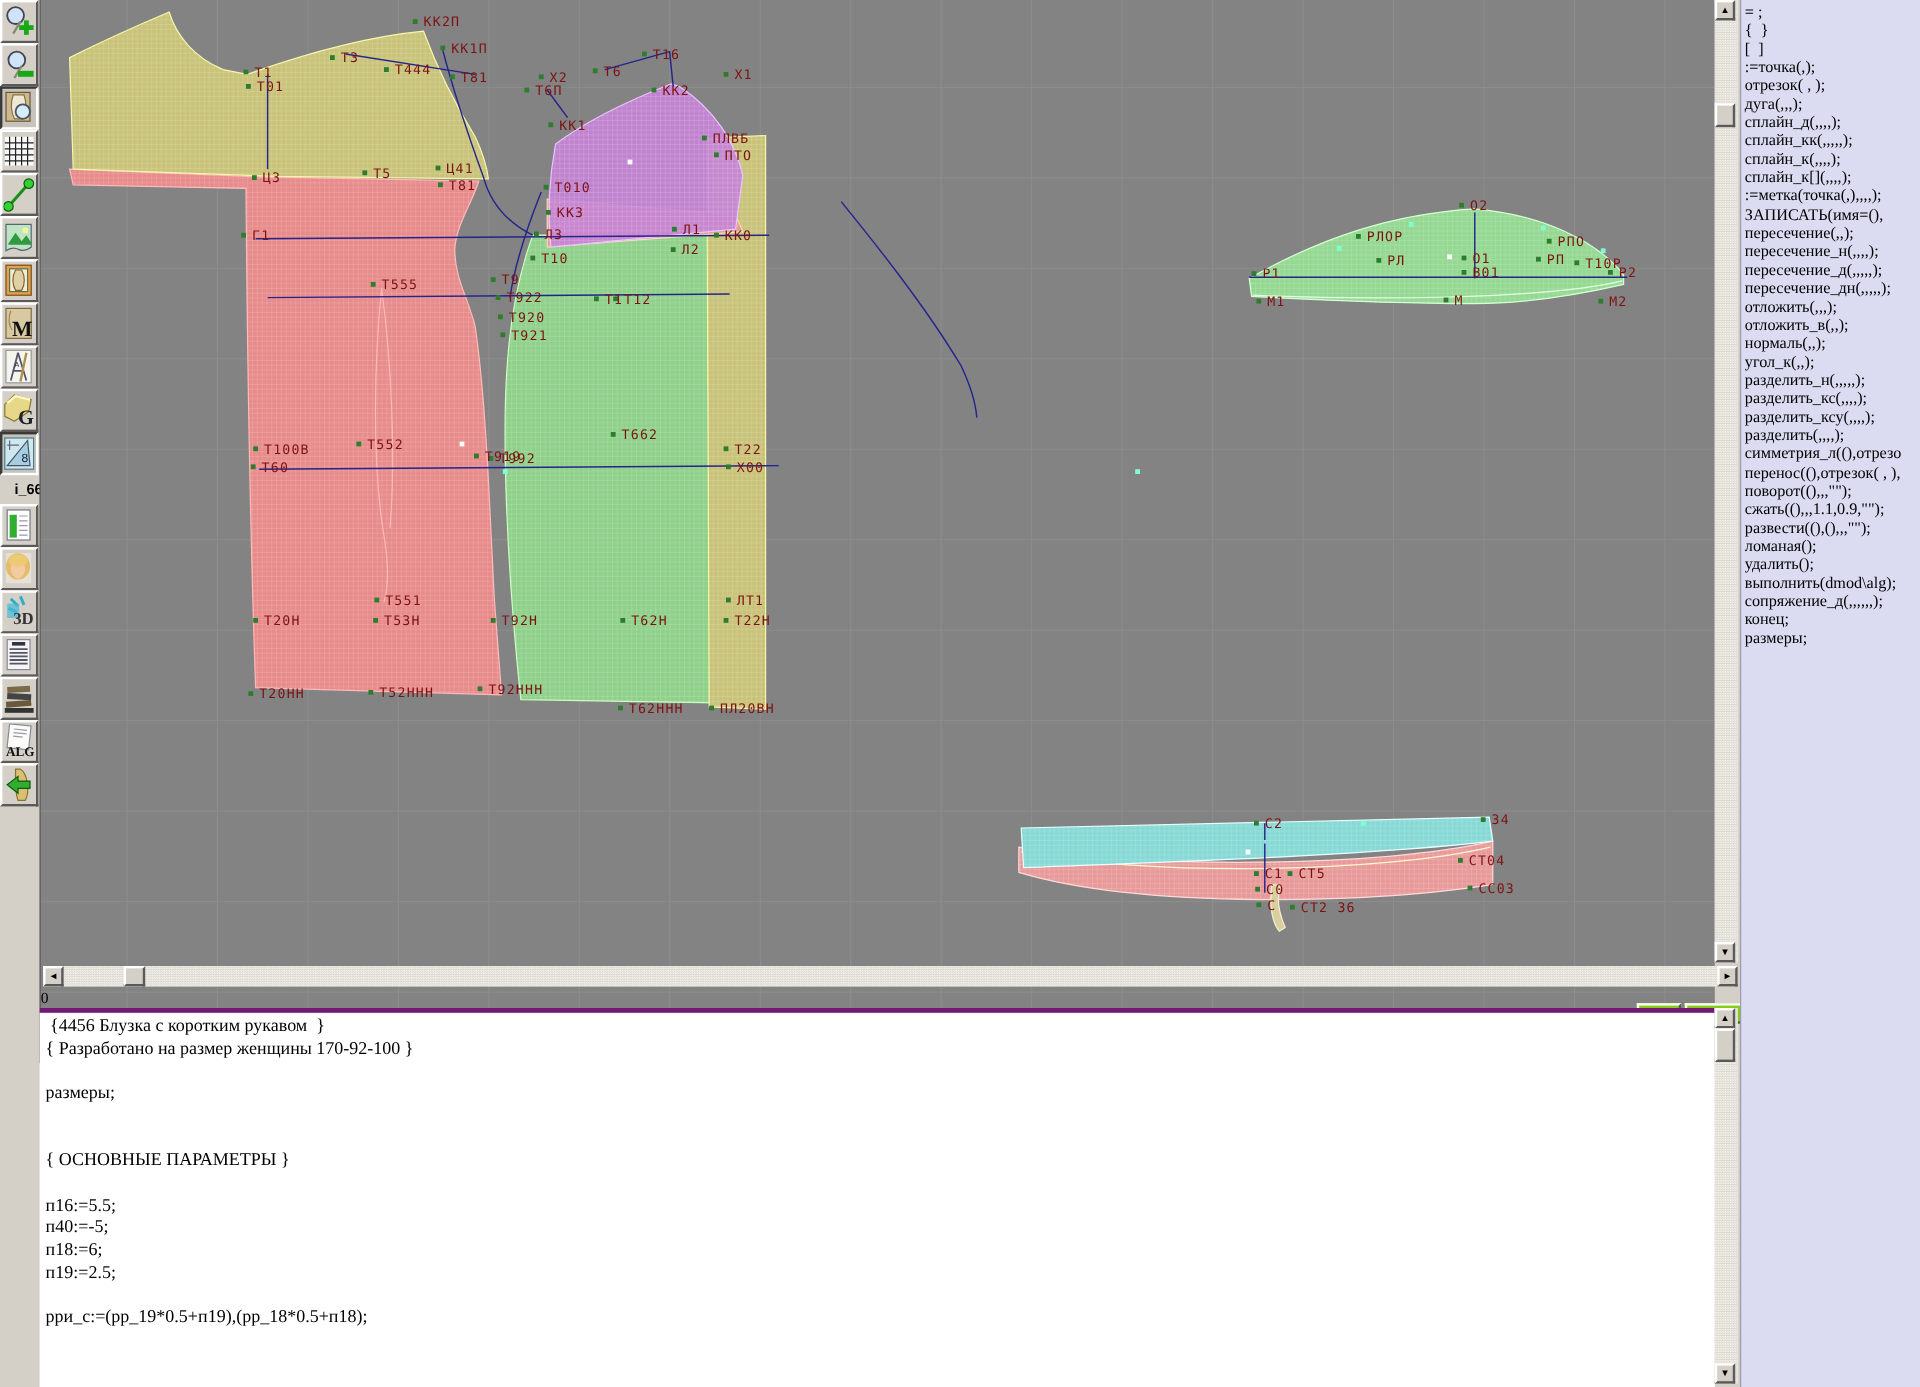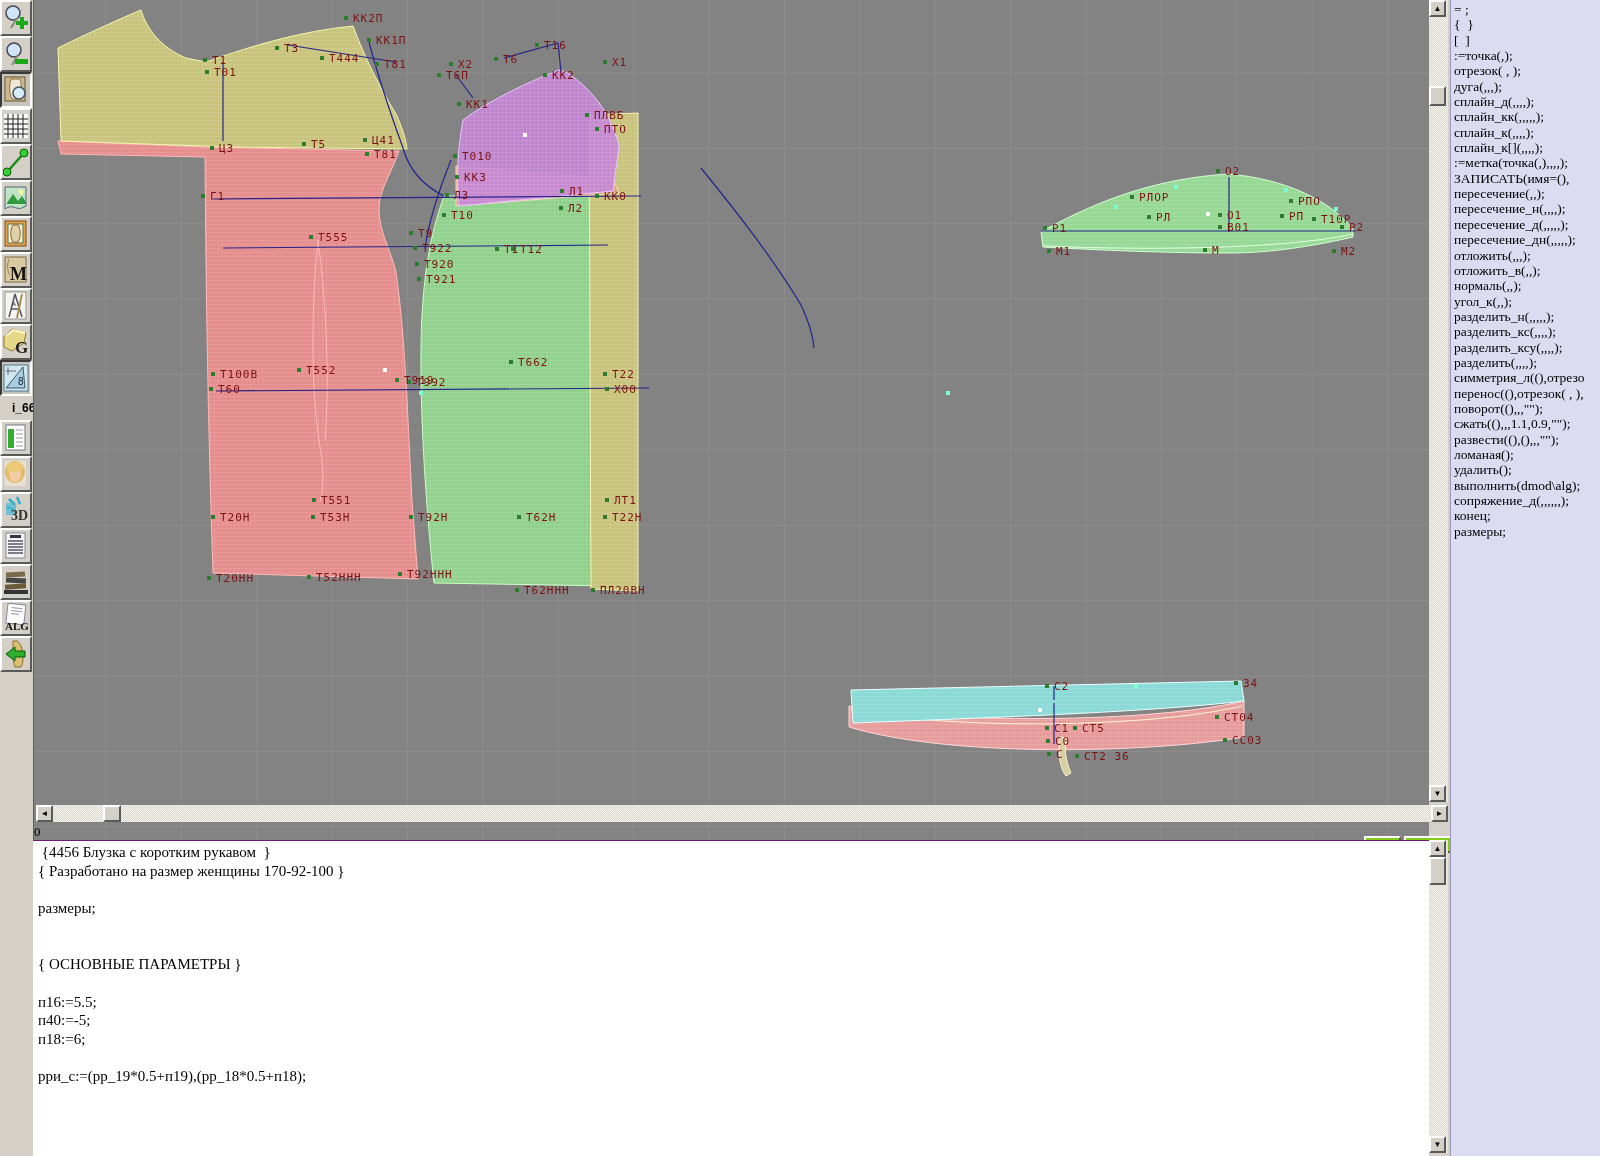--- a/index.html
+++ b/index.html
@@ -40,21 +40,21 @@
   
   #origin-label { position:absolute; left:34px; top:824px; font:13px "Liberation Serif",serif; color:#000; }
   .mini-btn { position:absolute; top:822px; height:17px; background:#84cc16;
               border:2px solid; border-color:#ffffff #5a5a5a #5a5a5a #ffffff;
               font:13px "Liberation Serif",serif; color:#000; text-align:center; line-height:13px;margin-top:14px; }
   #rz-btn { left:1364px; width:37px; }
   #md-btn { left:1404px; width:65px;text-align:center; }
 
   
   #editor { position:absolute; left:33px; top:840px; width:1396px; height:316px; background:#ffffff;
-            border-top:1px solid #701a75; overflow:hidden; }
+            border-top:4px solid #701a75; overflow:hidden; }
   #editor-lines { position:absolute; left:5px; top:2px; }
   .ed-line { font-family:"Liberation Serif",serif; font-size:15px; line-height:18.7px;
              white-space:pre; color:#000; }
 
   
   #sidebar { position:absolute; left:1450px; top:0; width:150px; height:1156px; background:#dbdbf2;
              border-left:1px solid #9a9ab8; overflow:hidden; }
   #sidebar-list { position:absolute; left:3px; top:2px; width:160px; }
   .cmd { font-family:"Liberation Serif",serif; font-size:13.5px; line-height:15.35px;
          white-space:pre; color:#000; }
@@ -449,20 +449,21 @@
         <div class="ed-line">{ Разработано на размер женщины 170-92-100 }</div>
         <div class="ed-line"> </div>
         <div class="ed-line">размеры;</div>
         <div class="ed-line"> </div>
         <div class="ed-line"> </div>
         <div class="ed-line">{ ОСНОВНЫЕ ПАРАМЕТРЫ }</div>
         <div class="ed-line"> </div>
         <div class="ed-line">п16:=5.5;</div>
         <div class="ed-line">п40:=-5;</div>
         <div class="ed-line">п18:=6;</div>
+        <div class="ed-line">п19:=2.5;</div>
         <div class="ed-line"> </div>
         <div class="ed-line">рри_с:=(рр_19*0.5+п19),(рр_18*0.5+п18);</div>
       </div>
   </div>
 
   <div id="vscroll-editor" class="sb-track">
     <div class="sb-btn" style="left:0;top:0;">▲</div>
     <div class="sb-thumb" style="left:0;top:17px;width:17px;height:28px;"></div>
     <div class="sb-btn" style="left:0;top:296px;">▼</div>
   </div>

